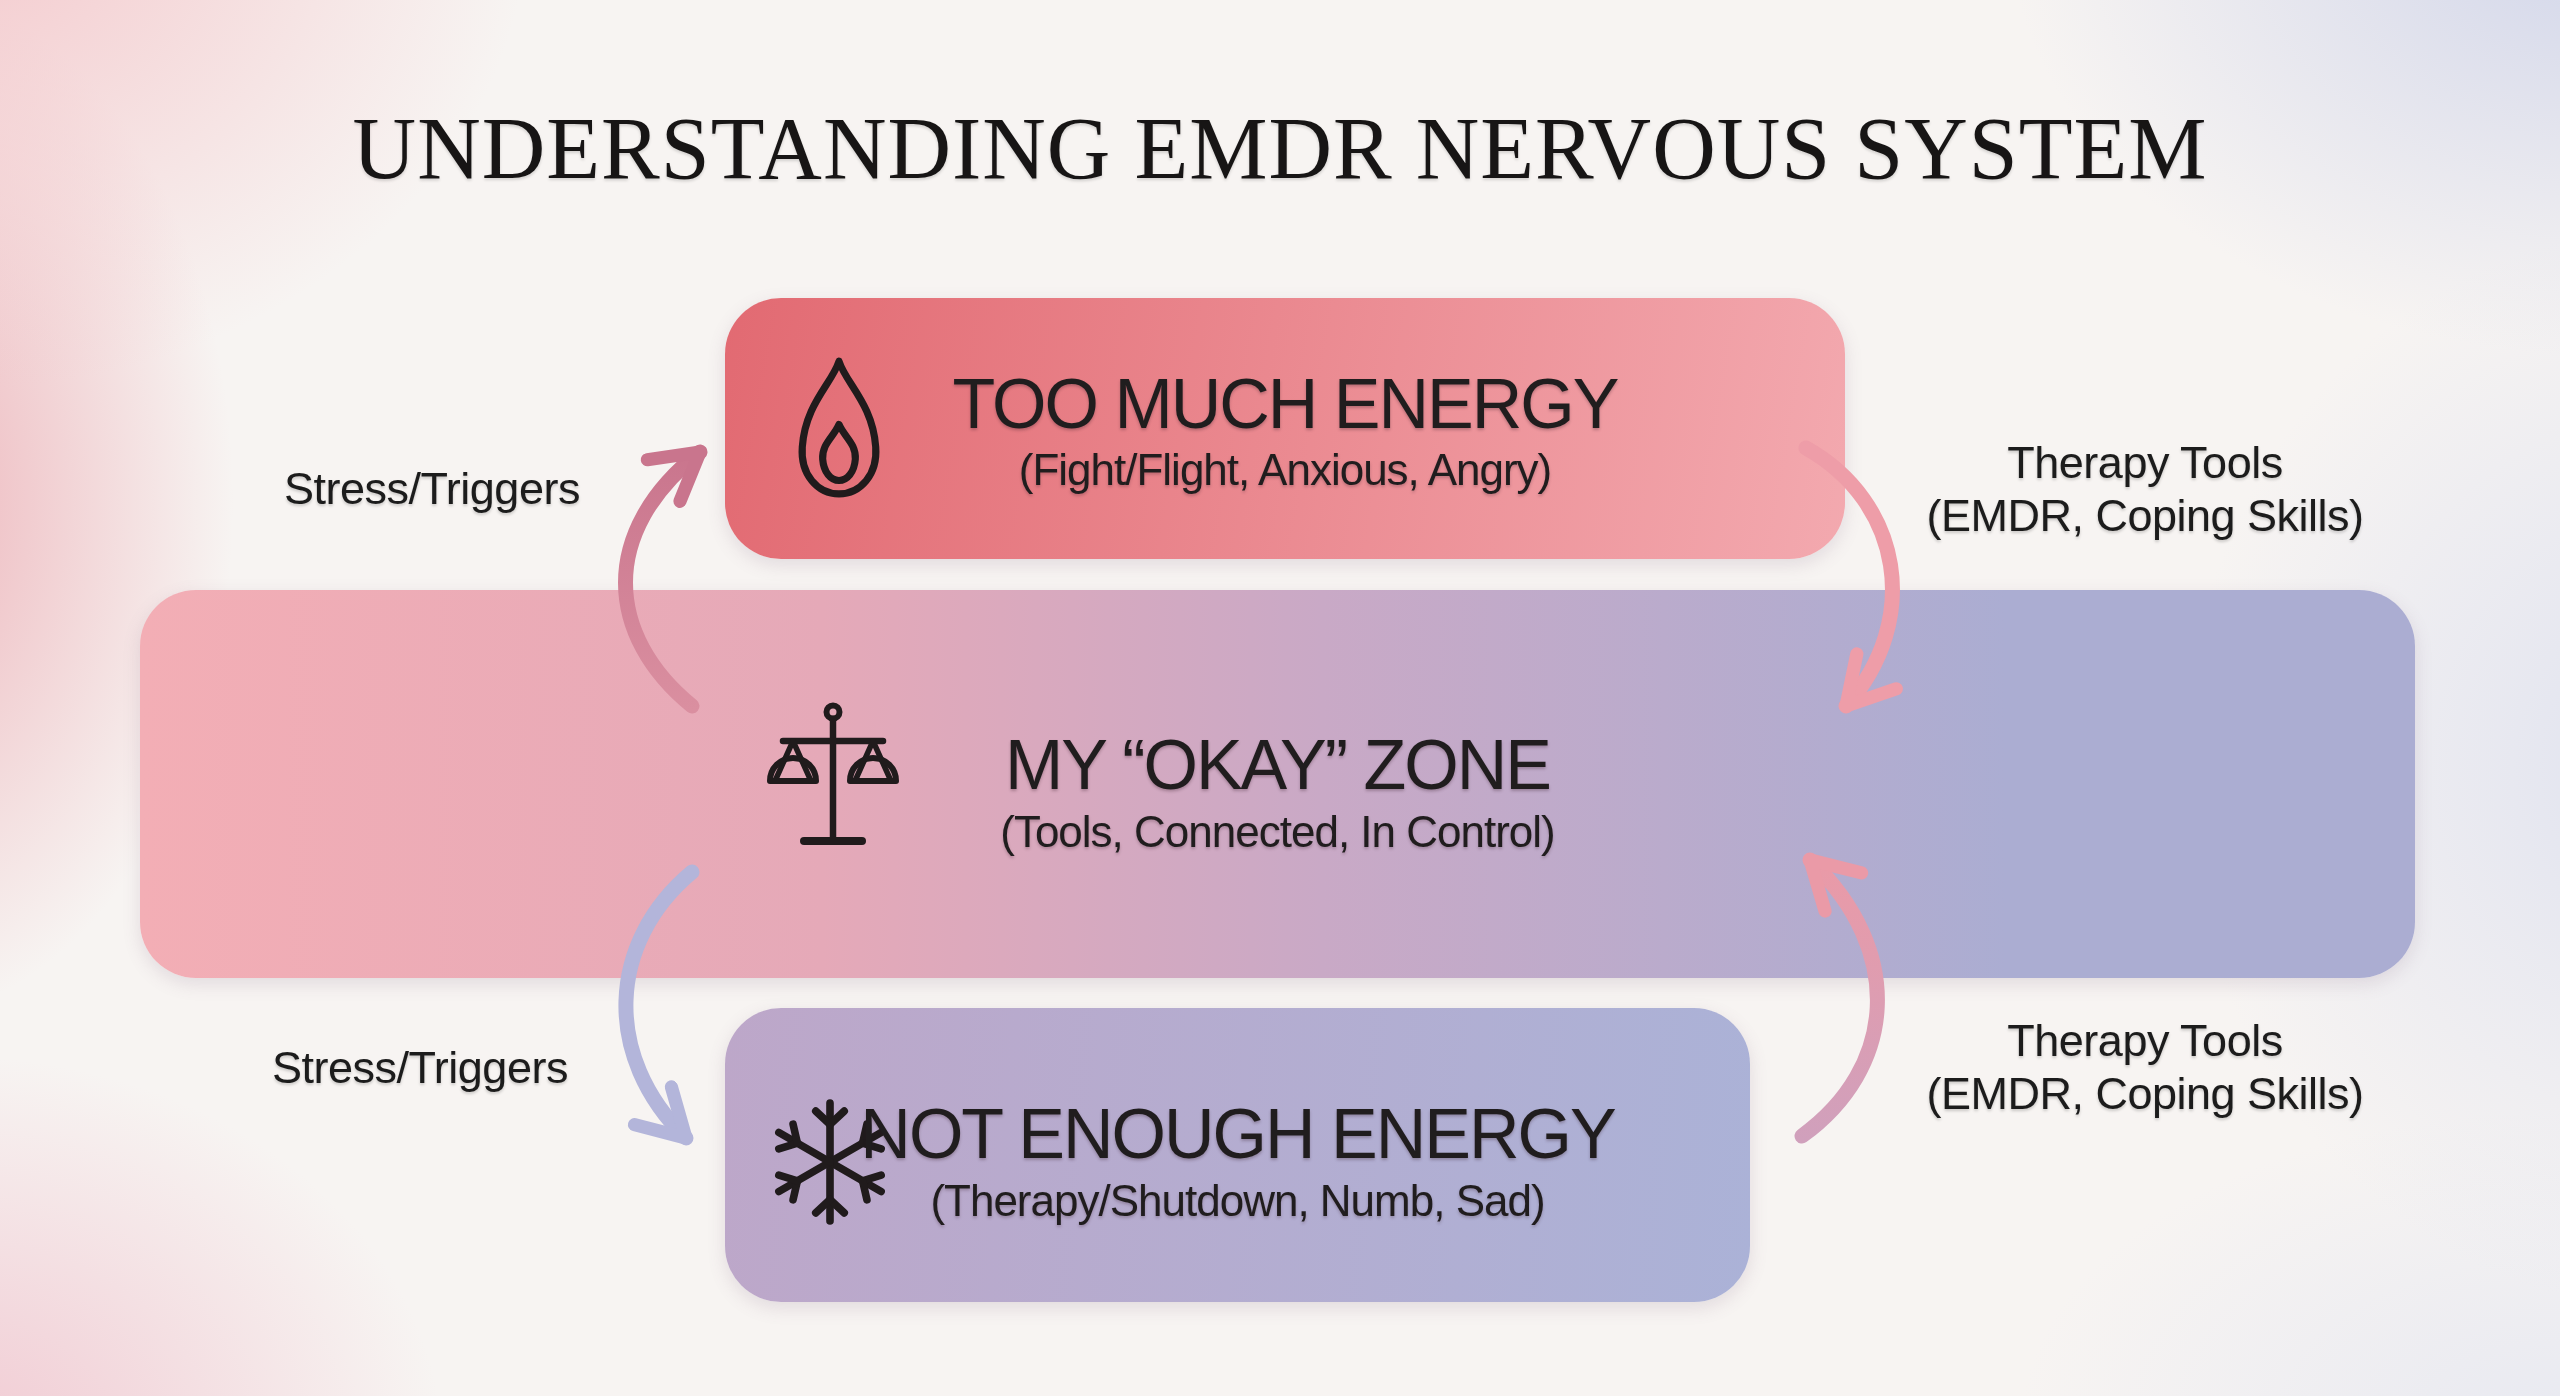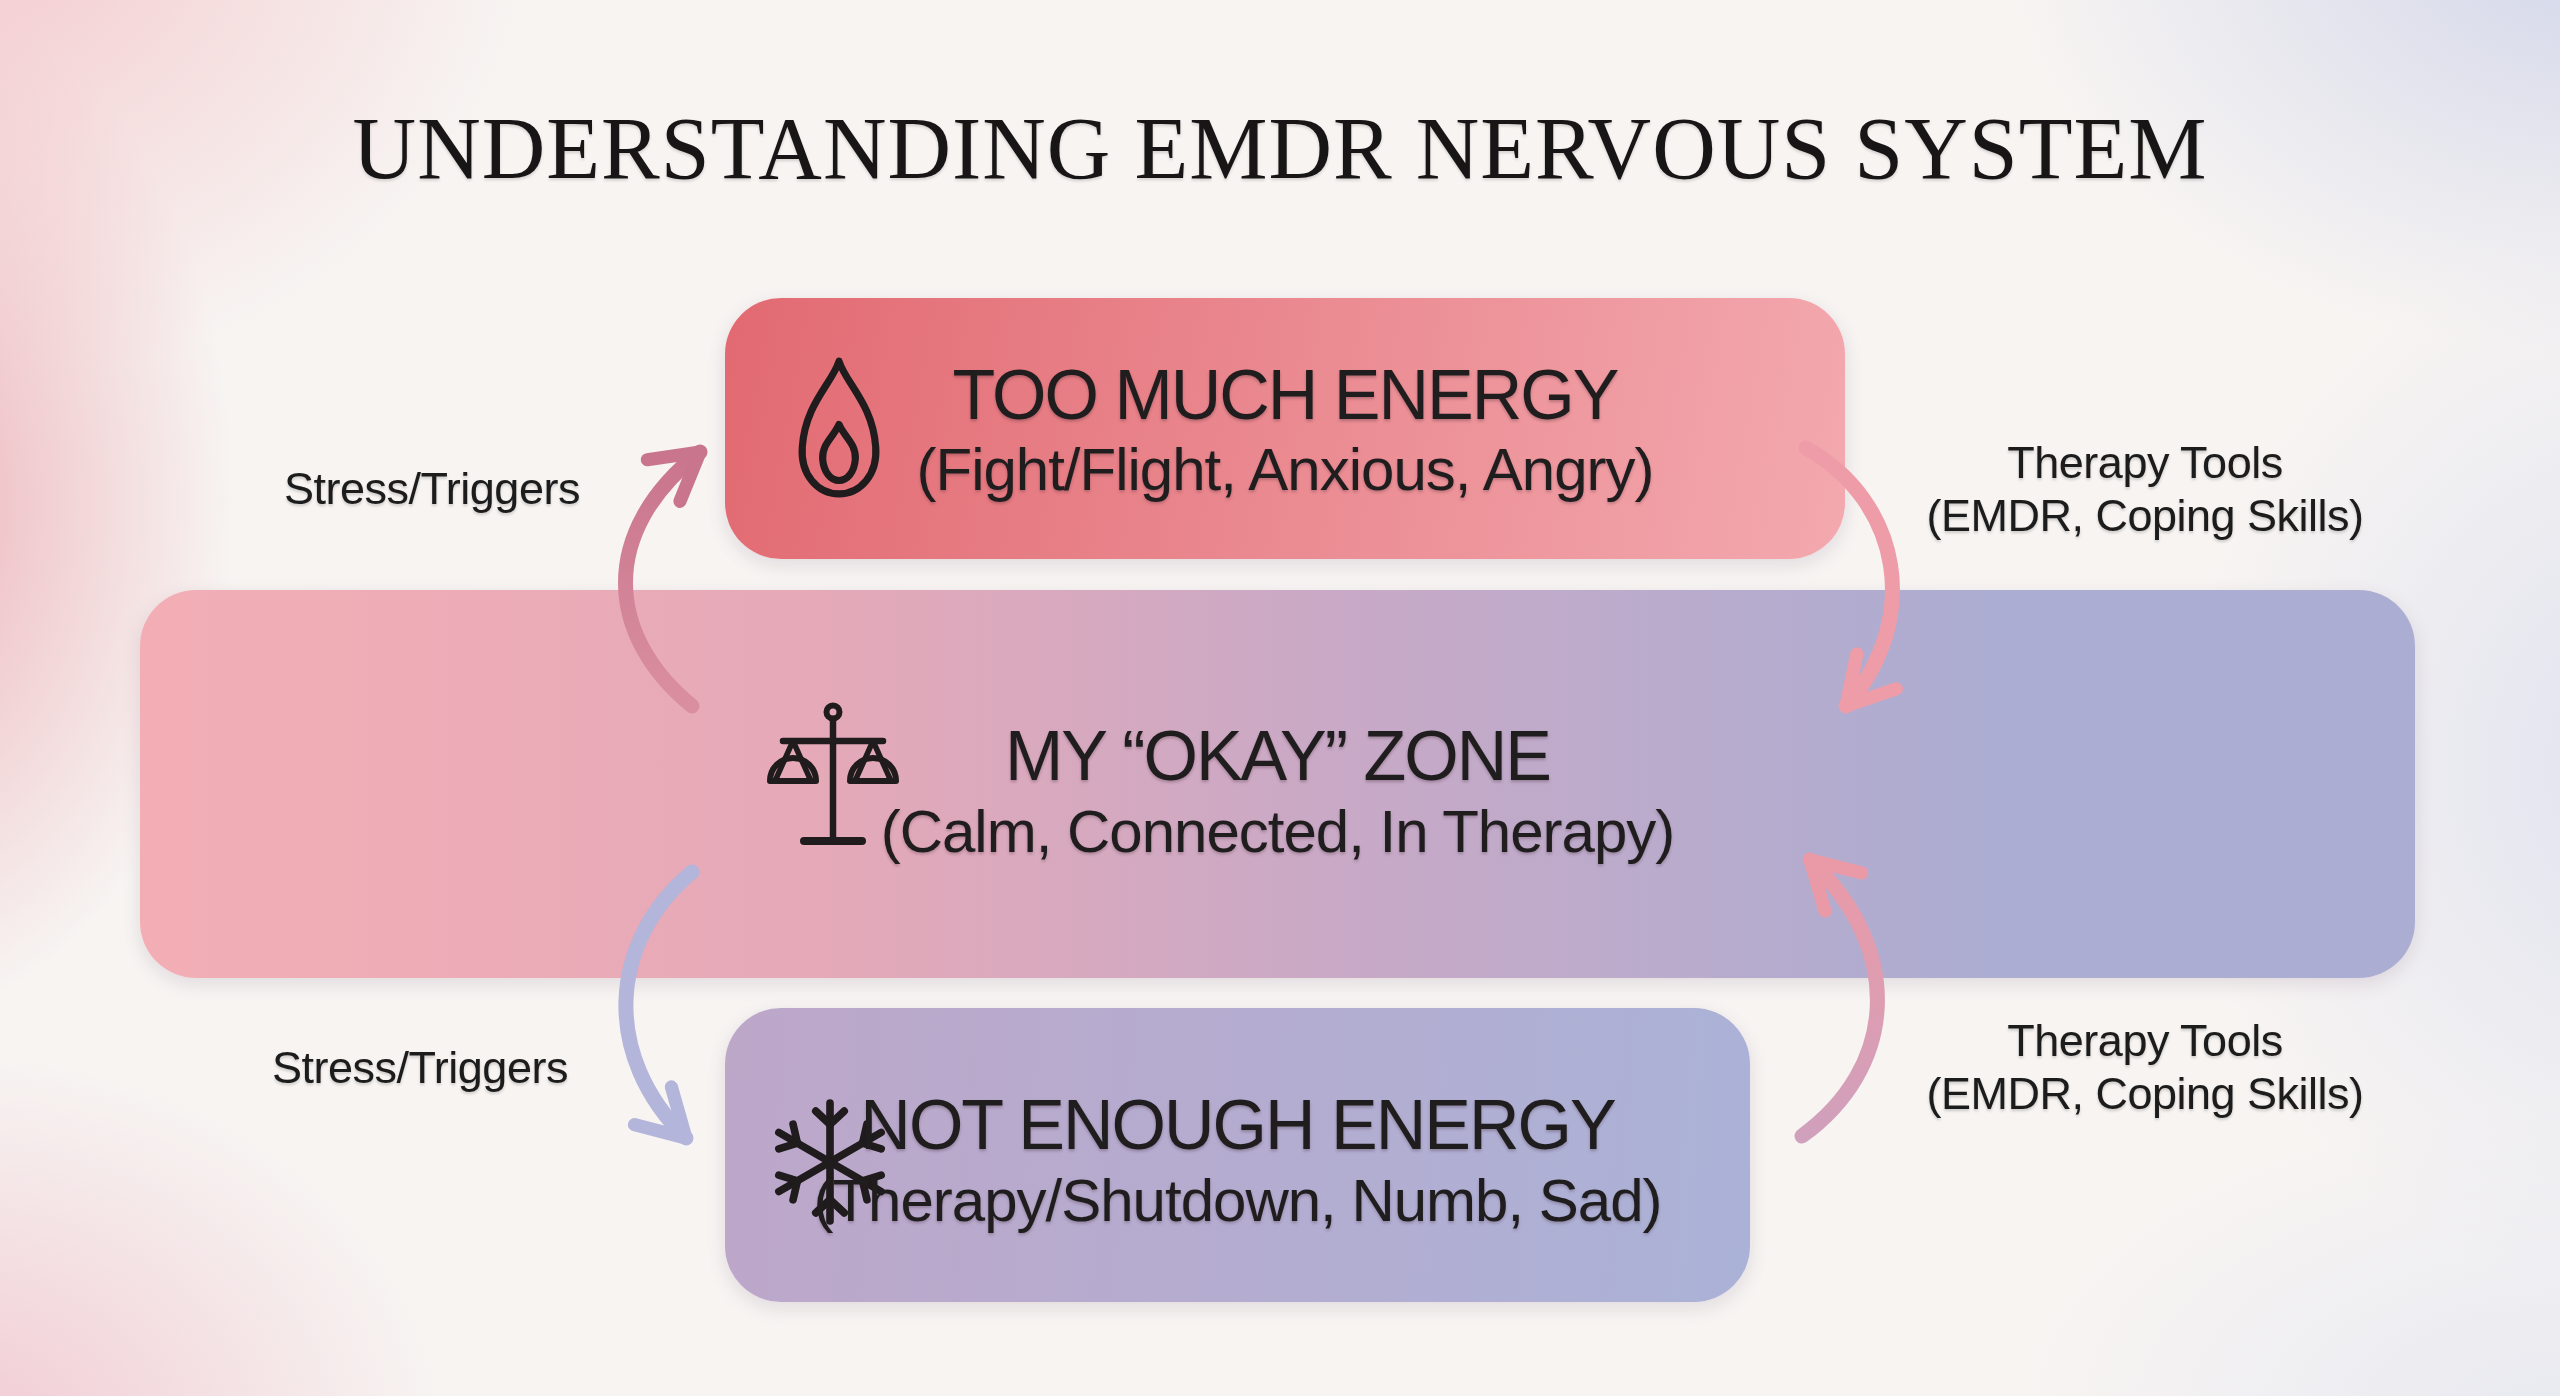--- a/index.html
+++ b/index.html
@@ -56,21 +56,21 @@
   .zone-high .zone-text { padding-top: 4px; }
   .zone-okay .zone-text { padding-top: 16px; }
   .zone-low  .zone-text { padding-top: 12px; }
 
   .zone-heading {
     font-size: 70px; letter-spacing: -2px; line-height: 1.08;
     text-shadow: 0 2px 3px rgba(50,25,35,0.28);
     white-space: nowrap;
   }
   .zone-sub {
-    font-size: 60px; letter-spacing: -1px; line-height: 1.1;
+    font-size: 44px; letter-spacing: -1px; line-height: 1.1;
     text-shadow: 0 2px 3px rgba(50,25,35,0.25);
     white-space: nowrap;
   }
 
   .zone-icon { position: absolute; }
   .icon-flame    { left: 63px;  top: 54px;  width: 102px; height: 150px; }
   .icon-balance  { left: 618px; top: 108px; width: 150px; height: 162px; }
   .icon-snow     { left: 46px;  top: 82px;  width: 118px; height: 144px; }
 
   .ink { stroke: var(--icon_ink, #201b1c); fill: none; stroke-linecap: round; stroke-linejoin: round; }
@@ -114,21 +114,21 @@
       <line class="ink" stroke-width="5.5" x1="35" y1="42" x2="17" y2="82"></line>
       <line class="ink" stroke-width="5.5" x1="35" y1="42" x2="53" y2="82"></line>
       <path class="ink" stroke-width="6" d="M12 82 A23 23 0 0 1 58 82 Z"></path>
       <line class="ink" stroke-width="5.5" x1="115" y1="42" x2="97" y2="82"></line>
       <line class="ink" stroke-width="5.5" x1="115" y1="42" x2="133" y2="82"></line>
       <path class="ink" stroke-width="6" d="M92 82 A23 23 0 0 1 138 82 Z"></path>
       <line class="ink" stroke-width="8" x1="46" y1="142" x2="104" y2="142"></line>
     </svg>
     <div class="zone-text">
       <div class="zone-heading">MY “OKAY” ZONE</div>
-      <div class="zone-sub">(Calm, Connected, In Therapy)</div>
+      <div class="zone-sub">(Tools, Connected, In Control)</div>
     </div>
   </section>
 
   <section class="zone zone-low">
     <svg class="zone-icon icon-snow" viewBox="0 0 116 140">
       <g id="flk">
         <line class="ink" stroke-width="7.5" x1="58" y1="70" x2="58" y2="12"></line>
         <line class="ink" stroke-width="7.5" x1="58" y1="33" x2="44" y2="20"></line>
         <line class="ink" stroke-width="7.5" x1="58" y1="33" x2="72" y2="20"></line>
       </g>

